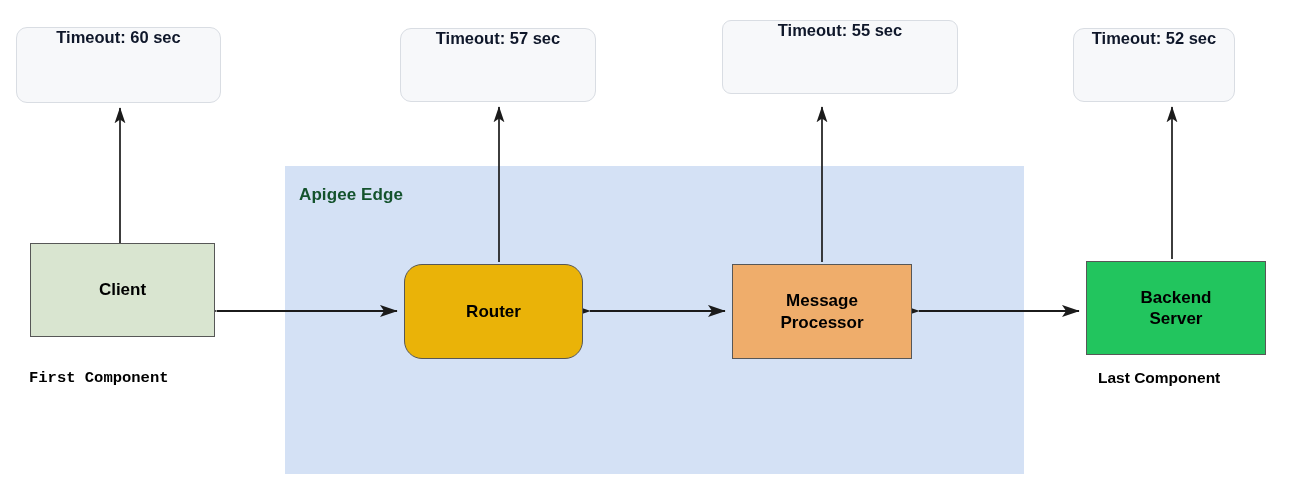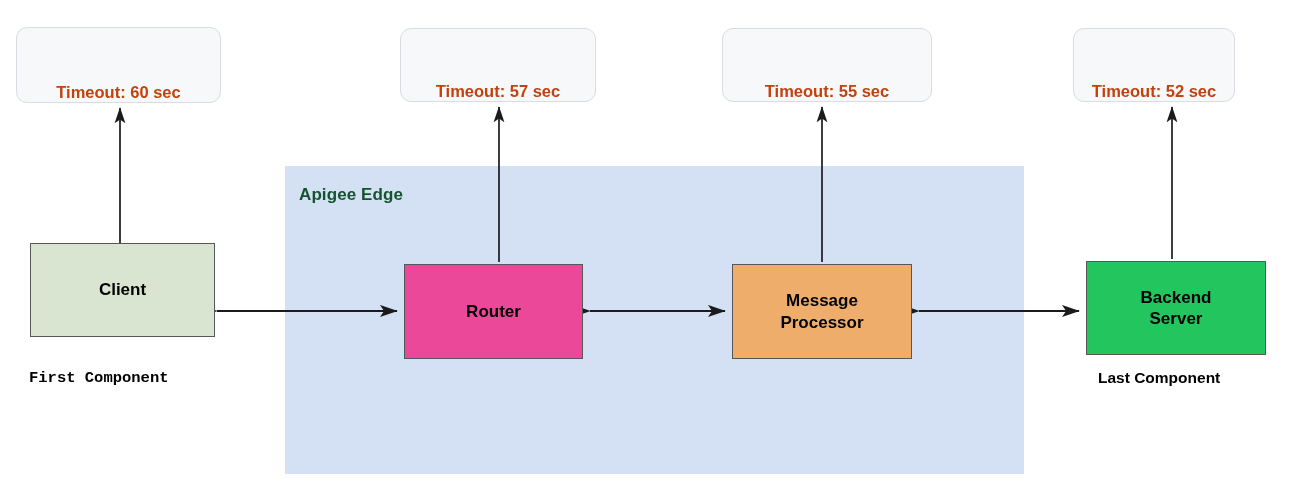--- a/index.html
+++ b/index.html
@@ -47,21 +47,21 @@
     display: flex;
     align-items: center;
     justify-content: center;
     text-align: center;
     font-size: 17px;
     font-weight: bold;
     color: #000000;
     line-height: 1.25;
   }
   .node-client   { left: 30px;   top: 243px; width: 185px; height: 94px; background: #d9e5d0; }
-  .node-router   { left: 404px;  top: 264px; width: 179px; height: 95px; background: #ec4899; }
+  .node-router   { left: 404px;  top: 264px; width: 179px; height: 95px; background: #eab308; border-radius: 18px; }
   .node-mp       { left: 732px;  top: 264px; width: 180px; height: 95px; background: #efad6b; }
   .node-backend  { left: 1086px; top: 261px; width: 180px; height: 94px; background: #22c55e; }
 
   
   .caption {
     position: absolute;
     font-size: 15.5px;
     font-weight: bold;
     color: #000000;
     white-space: nowrap;
@@ -70,30 +70,30 @@
   .caption-last  { left: 1098px; top: 369px; }
 
   
   .timeout-box {
     position: absolute;
     box-sizing: border-box;
     background: #f7f8fa;
     border: 1.5px solid #d9dde3;
     border-radius: 11px;
     display: flex;
-    align-items: flex-end;
+    align-items: flex-start;
     justify-content: center;
     font-size: 16.5px;
     font-weight: bold;
-    color: #c2410c;
+    color: #0f172a;
     white-space: nowrap;
   }
   .timeout-0 { left: 16px;   top: 27px; width: 205px; height: 76px; }
   .timeout-1 { left: 400px;  top: 28px; width: 196px; height: 74px; }
-  .timeout-2 { left: 722px;  top: 28px; width: 210px; height: 74px; }
+  .timeout-2 { left: 722px;  top: 20px; width: 236px; height: 74px; border-radius: 9px; }
   .timeout-3 { left: 1073px; top: 28px; width: 162px; height: 74px; }
 
   
   #wires {
     position: absolute;
     left: 0;
     top: 0;
     width: 1300px;
     height: 496px;
     pointer-events: none;

